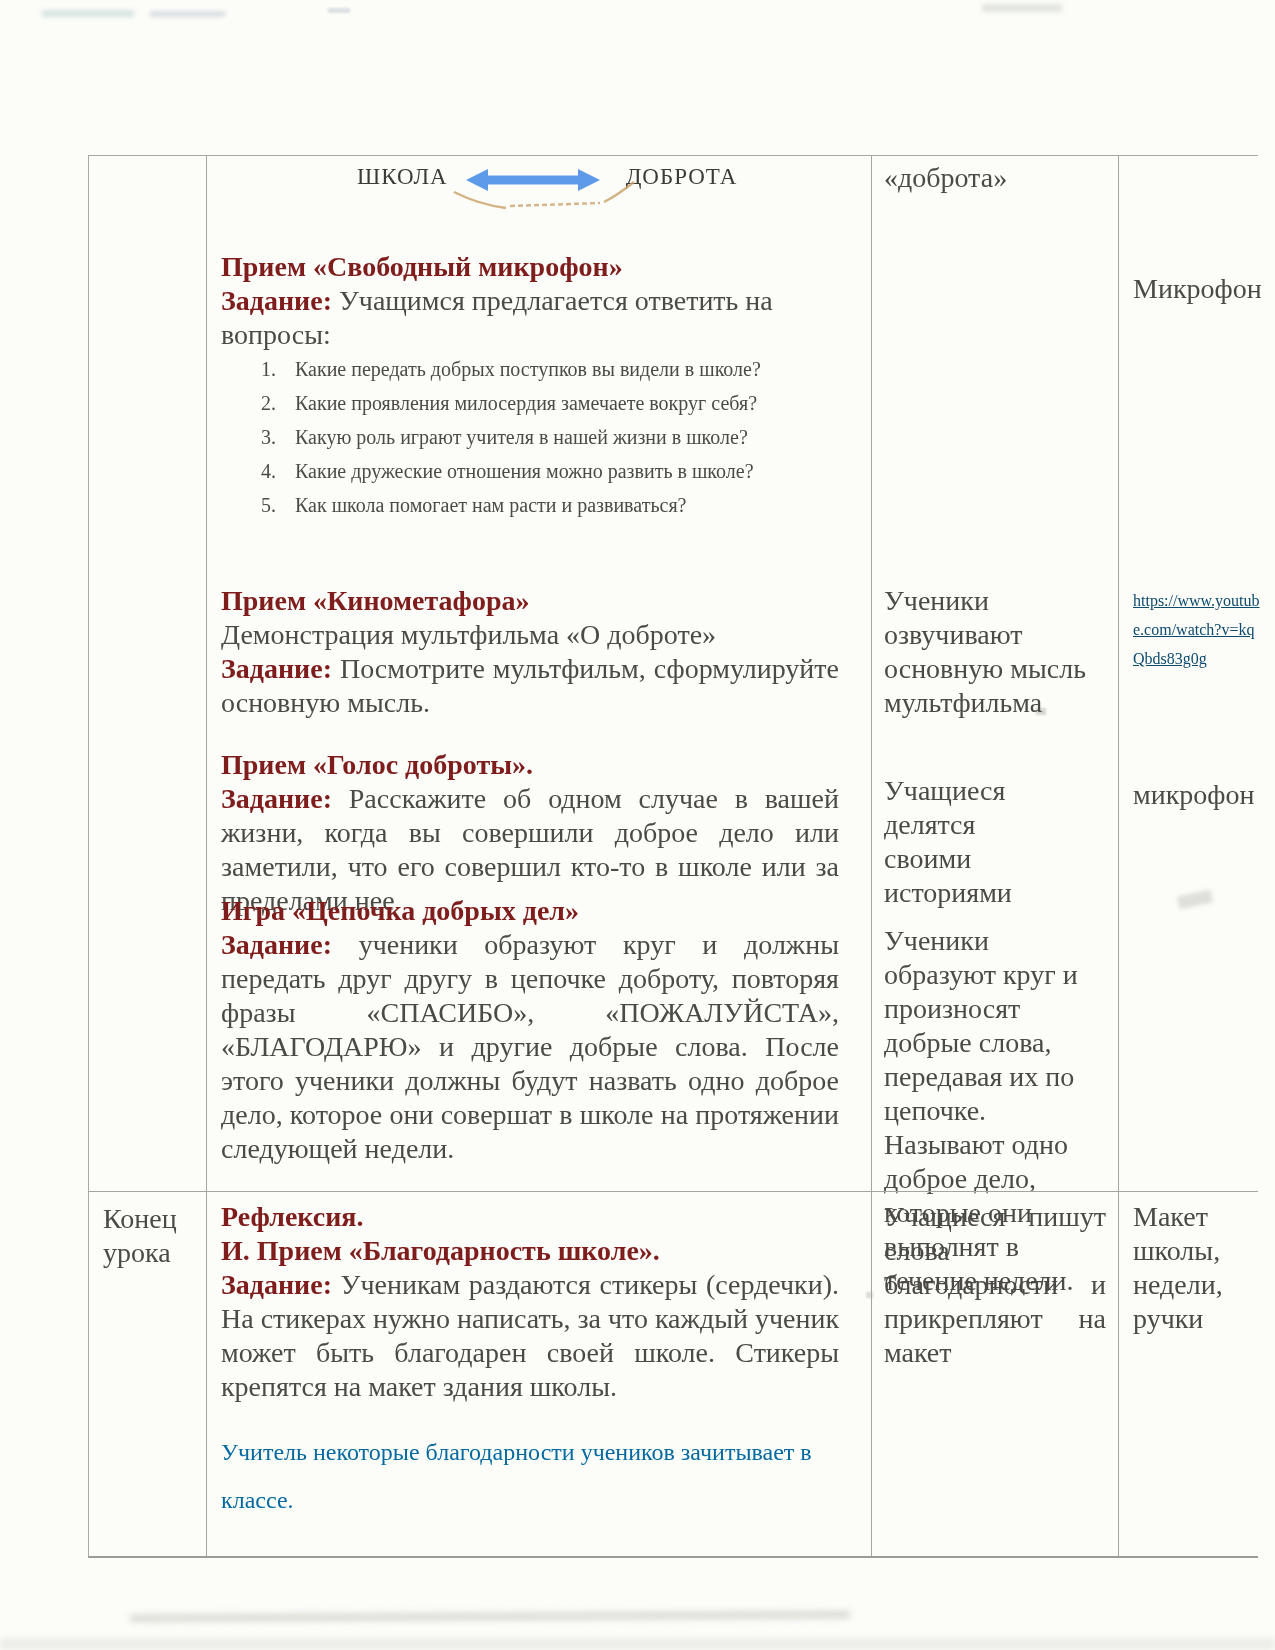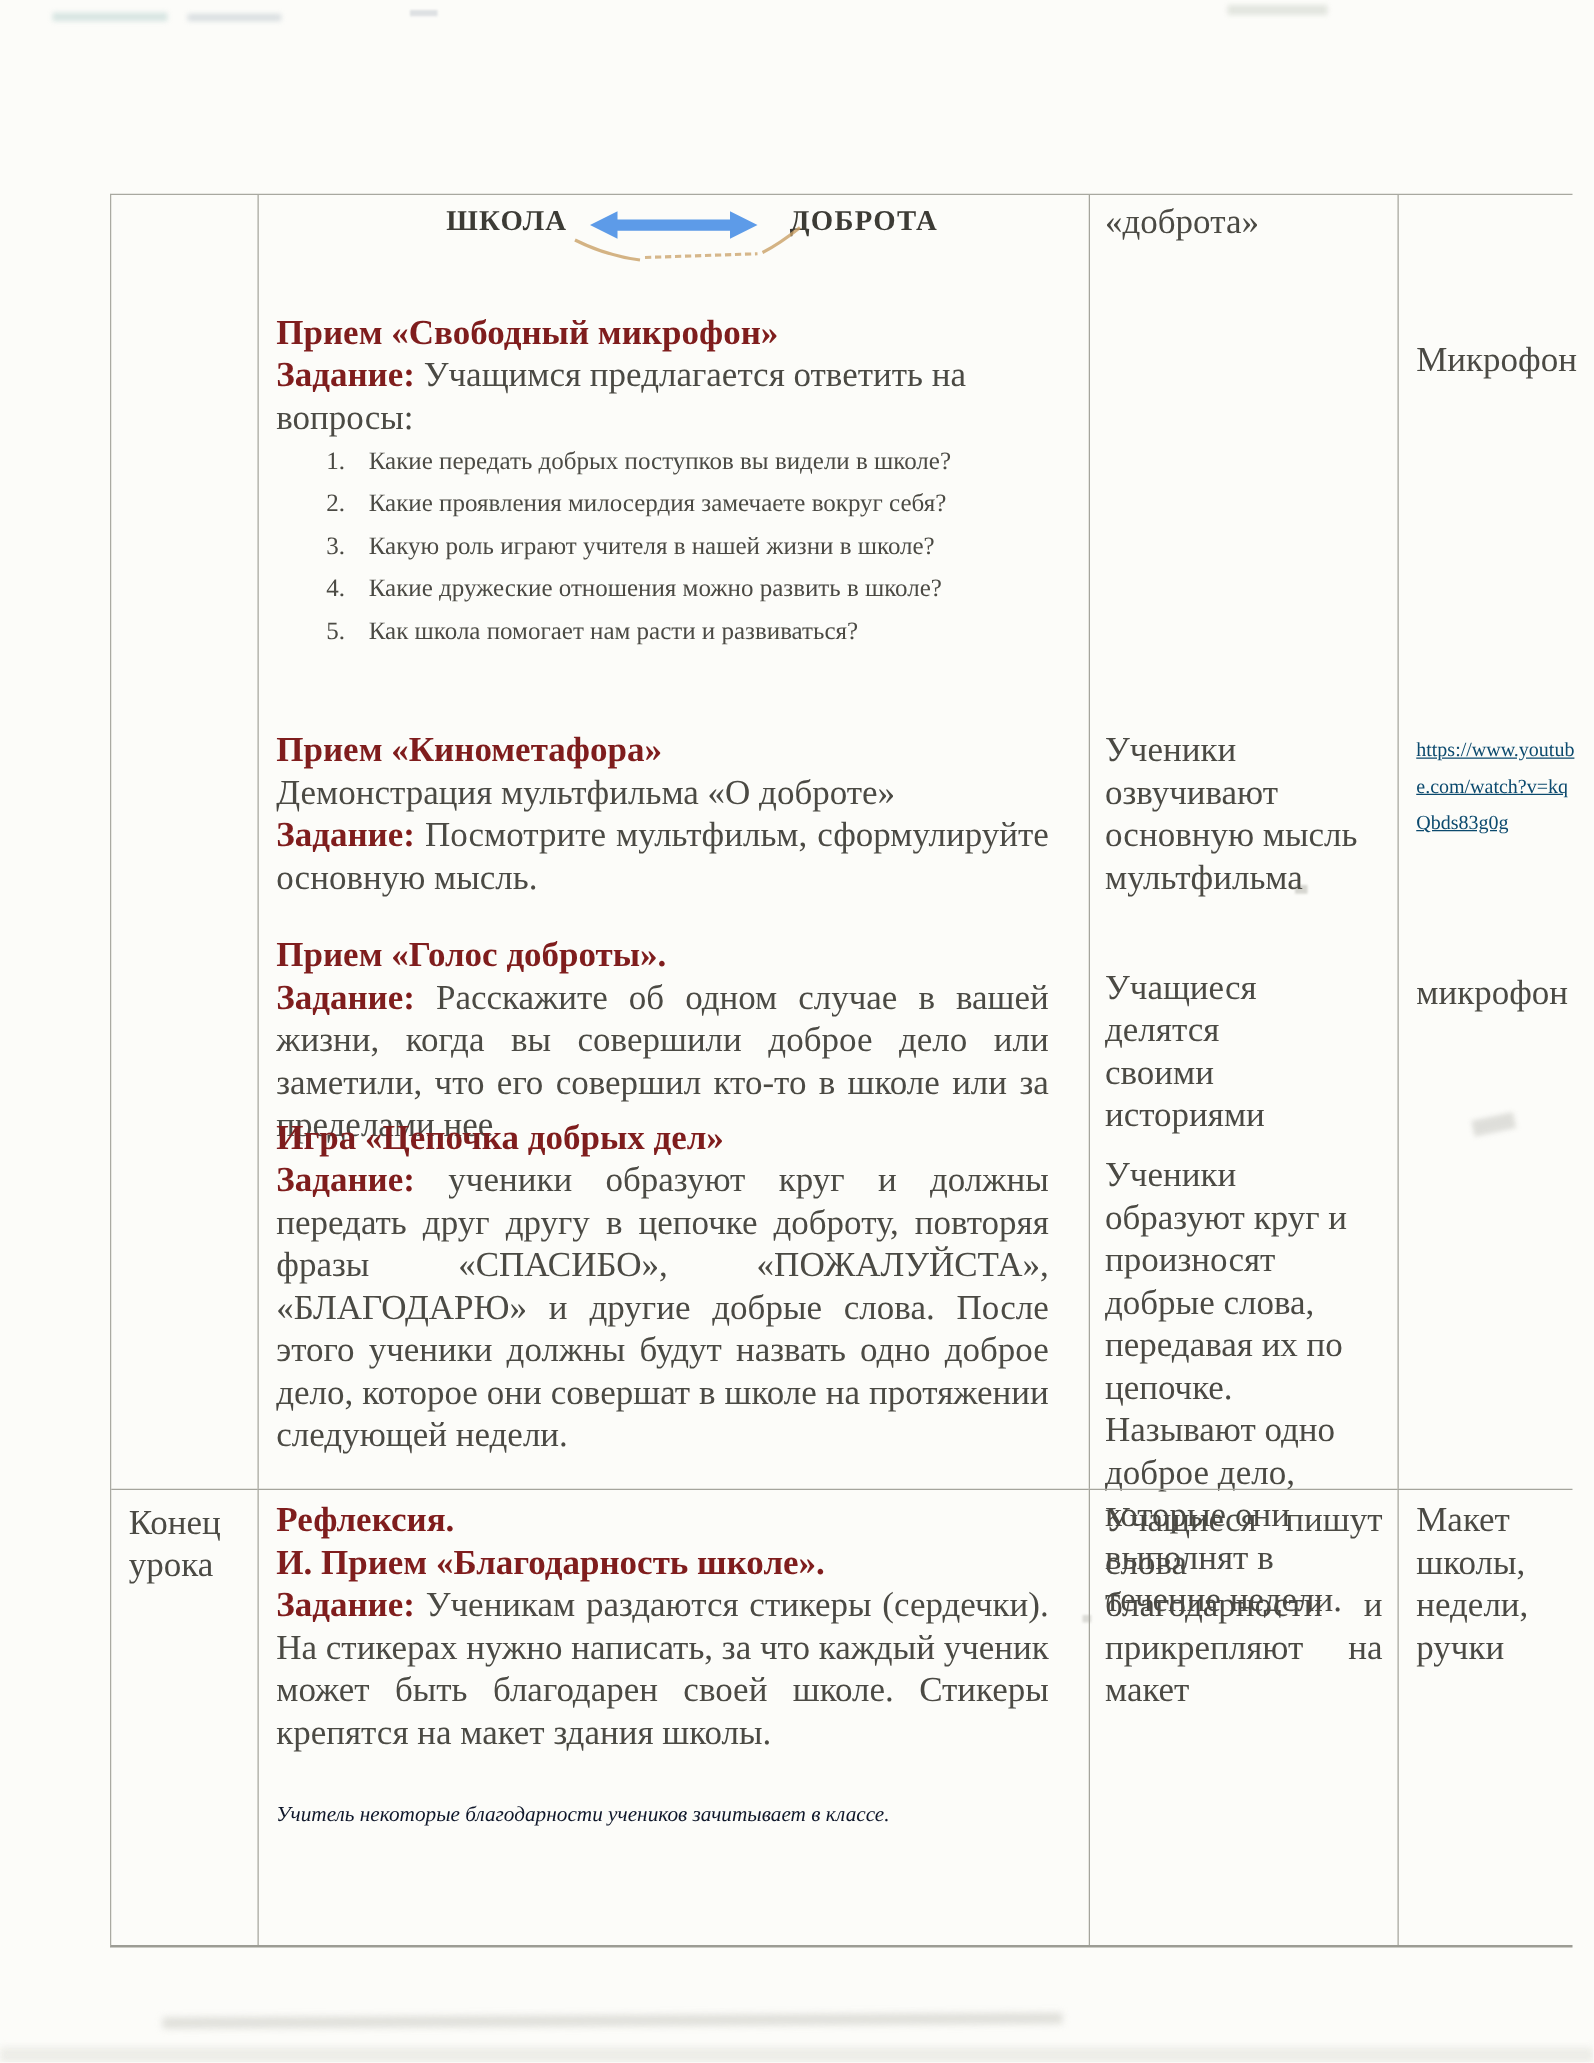--- a/index.html
+++ b/index.html
@@ -40,38 +40,38 @@
   .bt{border-top:1px solid #a5a59d;}
 
   .blk{position:absolute;}
   p{margin:0;}
   .t{font-size:28px;line-height:34px;}
   .just{text-align:justify;}
   b,.bold{font-weight:bold;color:#7f1d1d;}
 
   
   .hdr{left:150px;top:8px;display:flex;align-items:center;gap:14px;}
-  .hdr .word{font-size:23px;font-weight:bold;letter-spacing:1px;color:#3c3b35;}
+  .hdr .word{font-size:23px;font-weight:normal;letter-spacing:1px;color:#3c3b35;}
   .arrow-wrap{position:relative;width:150px;height:26px;overflow:visible;}
   .arrow-wrap svg{position:absolute;left:0;top:0;overflow:visible;}
 
   
   .qlist{margin:0;padding:0;list-style:none;}
   .qlist li{display:flex;font-size:20px;line-height:34px;}
   .qlist .num{width:34px;flex-shrink:0;text-align:left;padding-left:4px;}
   .qlist .qtx{flex:1;text-align:justify;padding-right:2px;}
   .indent-list{margin-left:36px;}
 
   .doc-link{
     color:#0c4a6e;text-decoration:underline;
     font-size:16px;line-height:29px;
     word-break:break-all;display:inline-block;width:128px;
     cursor:pointer;
   }
-  .italic{font-style:italic;font-size:17px;line-height:48px;color:#0f172a;}
+  .italic{font-size:24px;line-height:48px;color:#0369a1;}
 </style>
 </head>
 <body>
 
 <div class="page">
 
   <div class="smudge sm-top1"></div>
   <div class="smudge sm-top2"></div>
   <div class="smudge sm-top3"></div>
   <div class="smudge sm-top4"></div>

